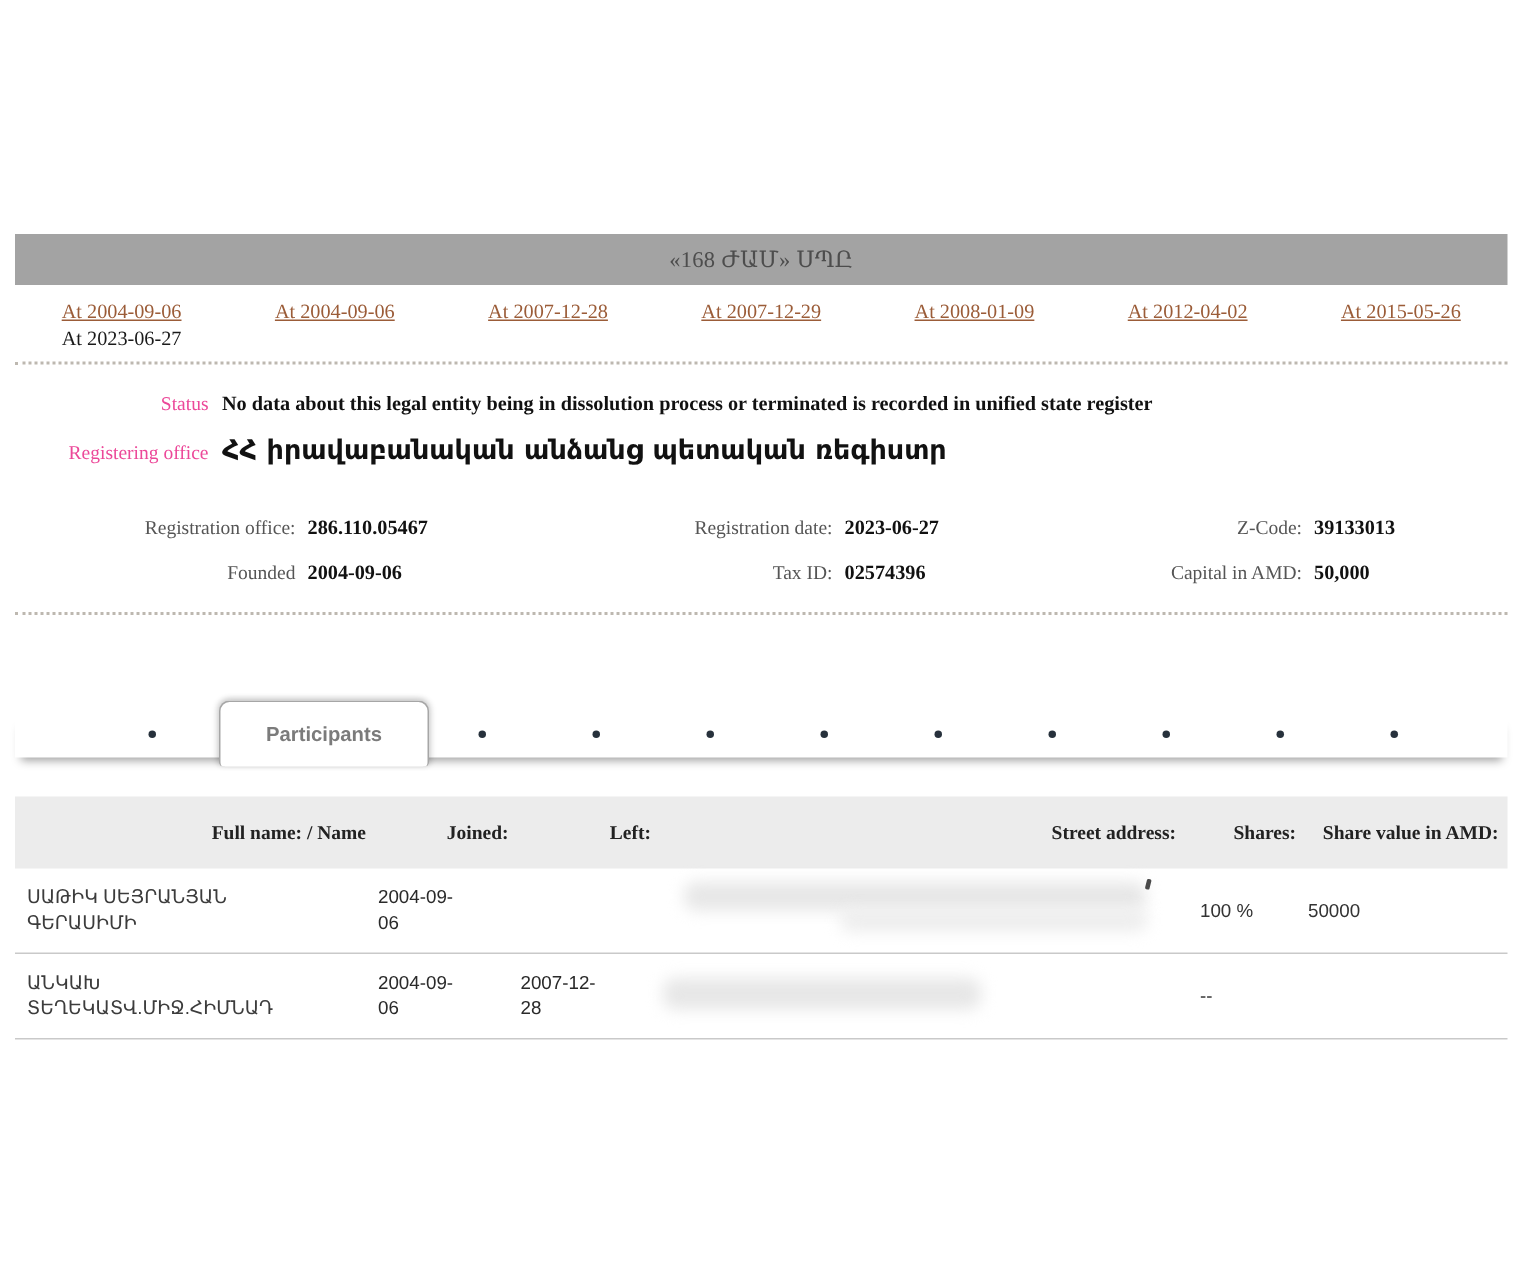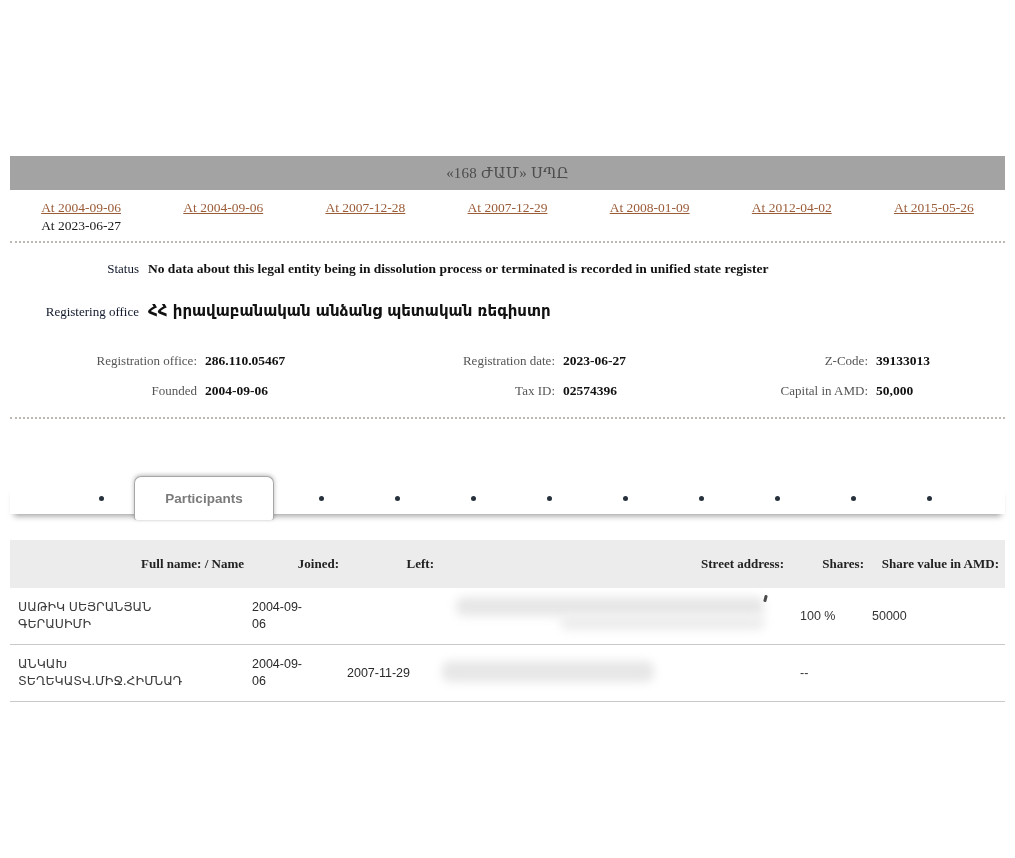--- a/index.html
+++ b/index.html
@@ -36,41 +36,41 @@
   .date-item a { color:#9b5c38; text-decoration:underline; }
   .date-item.current { color:#1a1a1a; text-decoration:none; }
 
   .dotted { border-top:2px dotted #bdb8b0; height:0; }
   .dotted.one { margin-top:7px; }
   .dotted.two { margin-top:18px; }
 
   
   .info-rows { margin-top:18px; }
   .info-row { display:grid; grid-template-columns:129px 1fr; column-gap:9px; margin-bottom:13px; align-items:baseline; }
-  .info-label { text-align:right; color:#0f172a; font-size:13px; }
+  .info-label { text-align:right; color:#ec4899; font-size:13px; }
   .info-value { font-weight:bold; font-size:13.5px; color:#111; }
-  .armenian { font-family:"DejaVu Sans","Liberation Sans",sans-serif; font-size:15px;margin-top:12px; }
+  .armenian { font-family:"DejaVu Sans","Liberation Sans",sans-serif; font-size:18px; }
 
   
   .reg-grid { display:grid; grid-template-columns:350px 280px 365px; row-gap:14px; margin-top:33px; }
   .reg-cell { display:grid; column-gap:8px; align-items:baseline; }
   .reg-cell.c1 { grid-template-columns:187px 1fr; }
   .reg-cell.c2 { grid-template-columns:195px 1fr; }
   .reg-cell.c3 { grid-template-columns:228px 1fr; }
   .reg-label { text-align:right; color:#555; font-size:13px; white-space:nowrap; }
   .reg-value { font-weight:bold; font-size:13.5px; color:#111; white-space:nowrap; }
 
   
   .tabstrip {
     position:relative; margin-top:65px; height:30px; background:#fff;
     box-shadow:0 6px 6px -4px rgba(0,0,0,.38);
   }
   .dot { position:absolute; top:12px; width:5px; height:5px; border-radius:50%; background:#27313c; }
   .tab-active {
-    position:absolute; left:124px; top:-8px; width:140px; height:44px; background:#fff;
+    position:absolute; left:136px; top:-8px; width:140px; height:44px; background:#fff;
     border:1px solid #a6a6a6; border-bottom:none; border-radius:7px 7px 3px 3px; z-index:3;
     display:flex; align-items:center; justify-content:center;
     font-family:"Liberation Sans","DejaVu Sans",sans-serif; font-weight:bold; font-size:13.5px; color:#7b7b7b;
     box-shadow:-1px -1px 4px rgba(0,0,0,.14), 1px -1px 4px rgba(0,0,0,.14);
     cursor:pointer;
   }
 
   
   .ptable { margin-top:26px; font-size:13px; }
   .prow { display:grid; grid-template-columns:240px 95px 95px 350px 80px 135px; }
@@ -188,21 +188,21 @@
           <span class="blur-blob r1-b2"></span>
           <span class="r1-speck"></span>
         </div>
         <div class="cell-shares">100 %</div>
         <div>50000</div>
       </div>
 
       <div class="prow pbody">
         <div class="cell-name">ԱՆԿԱԽ ՏԵՂԵԿԱՏՎ.ՄԻՋ.ՀԻՄՆԱԴ</div>
         <div class="cell-date">2004-09-06</div>
-        <div class="cell-date">2007-11-29</div>
+        <div class="cell-date">2007-12-28</div>
         <div class="cell-addr">
           <span class="blur-blob r2-b1"></span>
         </div>
         <div class="cell-shares">--</div>
         <div></div>
       </div>
     </div>
 
   </div>
 </div>

